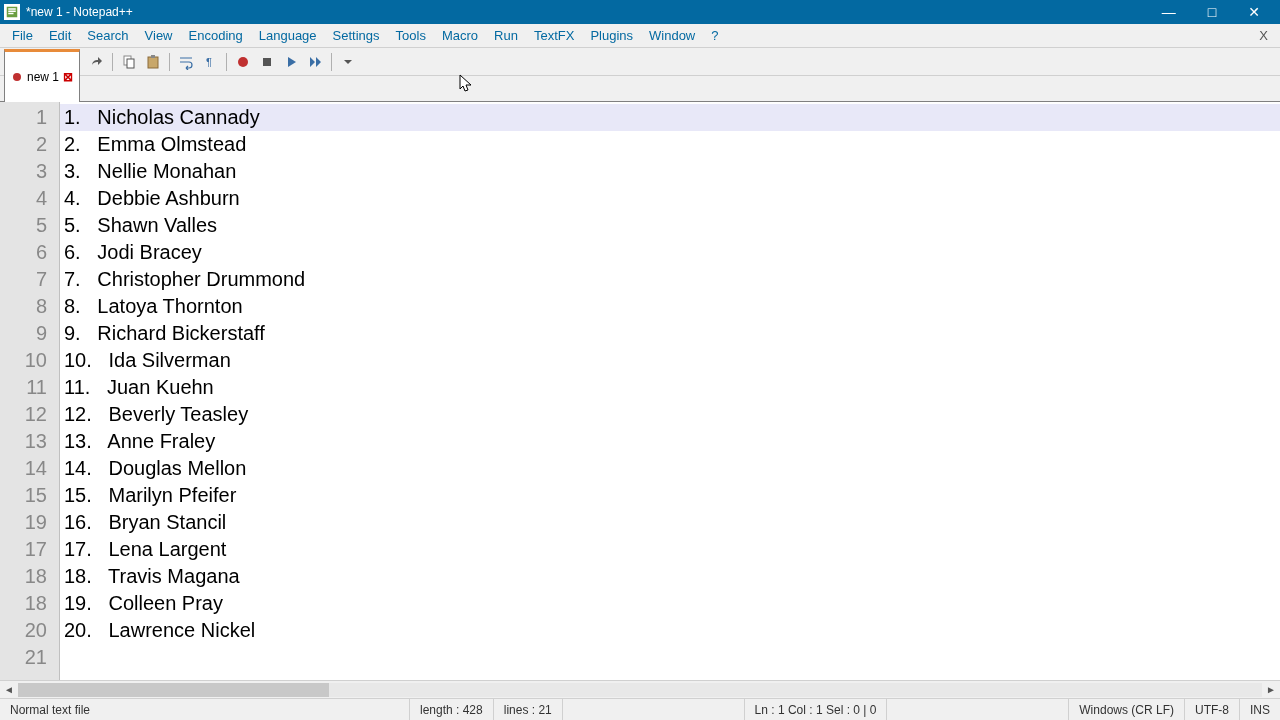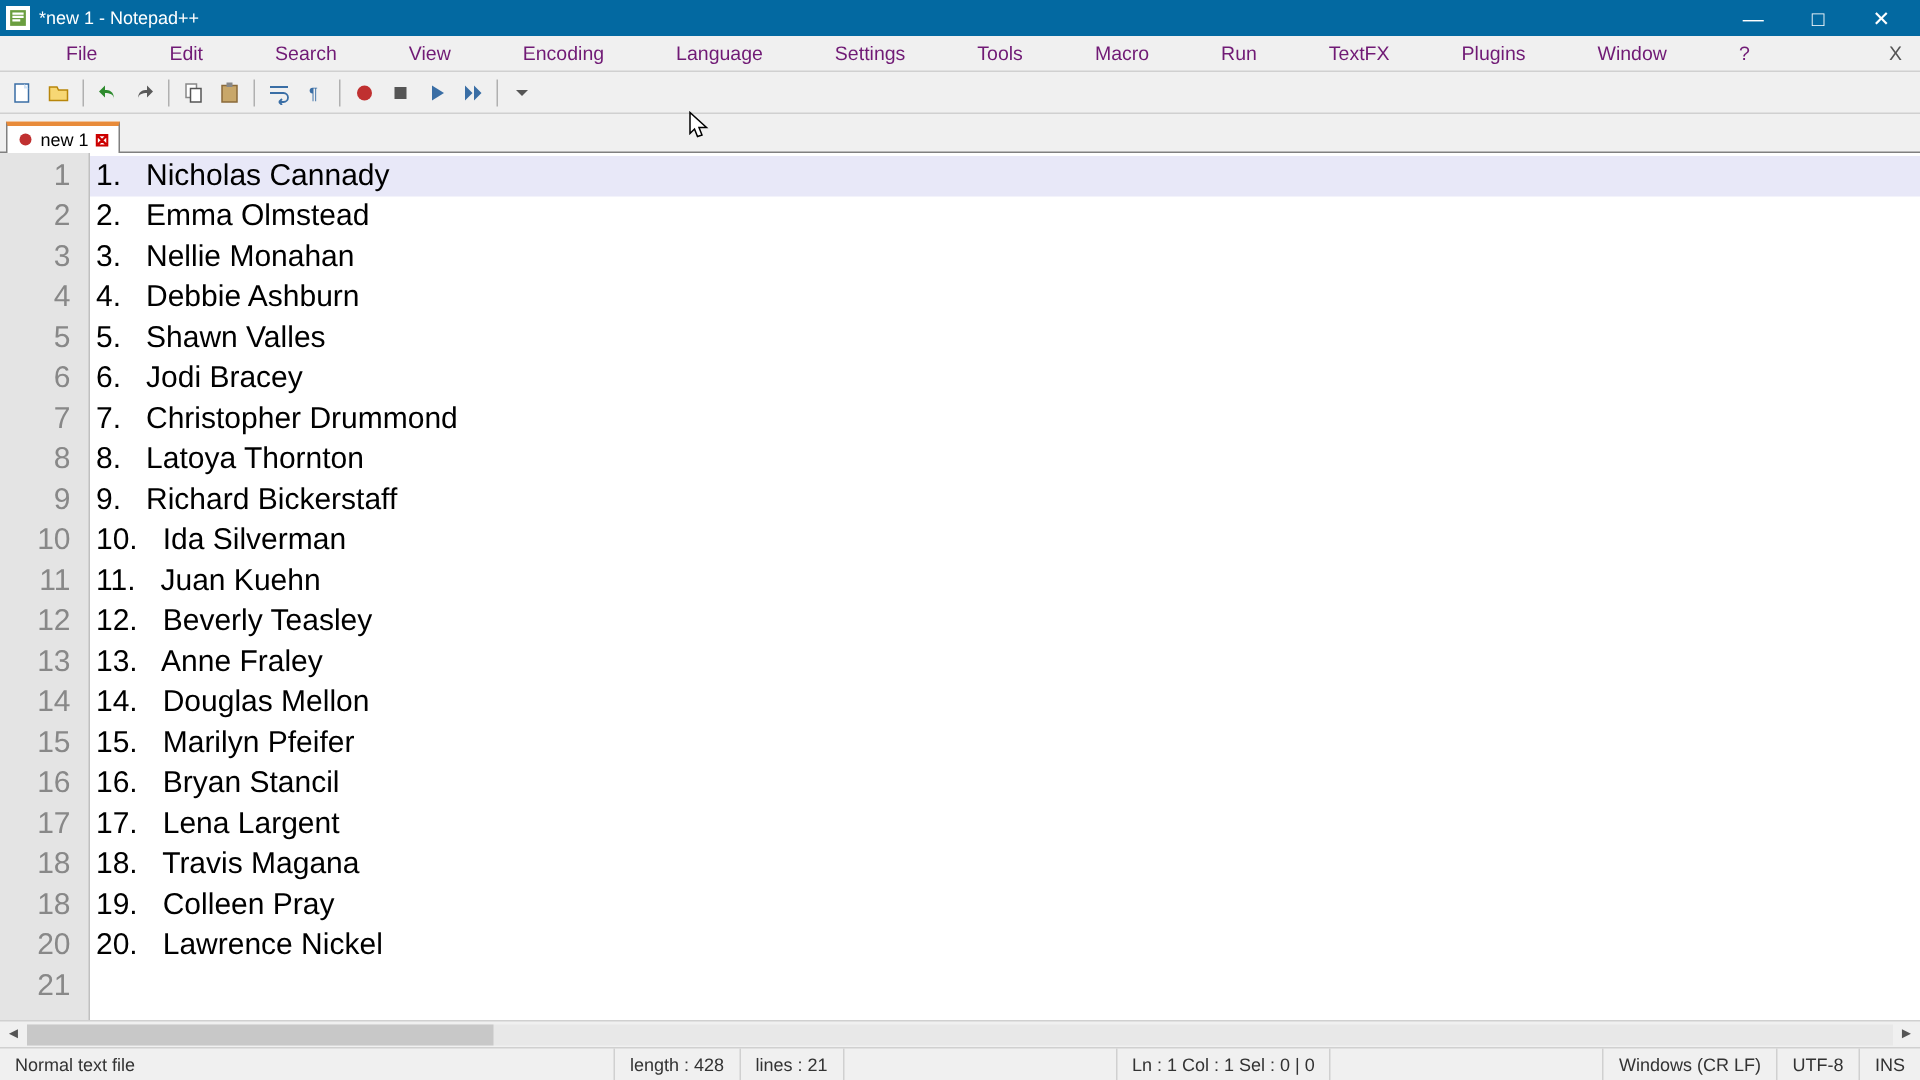--- a/index.html
+++ b/index.html
@@ -6,30 +6,30 @@
 body { background: #fff; width: 1280px; height: 720px; overflow: hidden; display: flex; flex-direction: column; }
 
 .titlebar { background: #0369a1; height: 24px; display: flex; align-items: center; padding: 0 4px; }
 .titlebar .icon { width: 16px; height: 16px; background: #fff; margin-right: 6px; display: inline-flex; align-items: center; justify-content: center; }
 .titlebar .icon svg { width: 12px; height: 12px; }
 .titlebar .title { color: #fff; font-size: 12px; flex: 1; }
 .titlebar .winctrl { display: flex; gap: 16px; margin-right: 8px; }
 .titlebar .winctrl span { color: #fff; font-size: 14px; cursor: pointer; padding: 0 8px; display: inline-flex; align-items: center; }
 
 .menubar { background: #f0f0f0; height: 24px; display: flex; align-items: center; padding: 0 4px; border-bottom: 1px solid #d0d0d0; }
-.menubar .item { padding: 2px 8px; font-size: 13px; color: #701a75; cursor: pointer; margin-left: 32px; }
+.menubar .item { padding: 2px 8px; font-size: 13px; color: #0369a1; cursor: pointer; }
 .menubar .closefile { margin-left: auto; padding: 0 8px; color: #555; cursor: pointer; font-size: 13px; }
 
 .toolbar { background: #f0f0f0; height: 28px; display: flex; align-items: center; padding: 0 4px; gap: 2px; border-bottom: 1px solid #d0d0d0; }
 .toolbar .btn { width: 22px; height: 22px; display: inline-flex; align-items: center; justify-content: center; border: 1px solid transparent; cursor: pointer; }
 .toolbar .sep { width: 1px; height: 18px; background: #b0b0b0; margin: 0 3px; }
 .toolbar svg { width: 16px; height: 16px; }
 
 .tabbar { background: #f0f0f0; height: 26px; display: flex; align-items: flex-end; padding: 0 4px; border-bottom: 1px solid #808080; }
-.tab { background: #fff; border: 1px solid #808080; border-bottom: none; padding: 2px 6px; font-size: 12px; display: flex; align-items: center; gap: 4px; border-top: 3px solid #e88b3a; position: relative; top: 1px; }
+.tab { background: #fff; border: 1px solid #808080; border-bottom: none; padding: 18px 6px; font-size: 12px; display: flex; align-items: center; gap: 4px; border-top: 3px solid #e88b3a; position: relative; top: 1px; }
 .tab .dot { width: 12px; height: 12px; }
 .tab .close { color: #c00; cursor: pointer; font-weight: bold; font-size: 12px; }
 
 .editor-wrap { flex: 1; display: flex; flex-direction: column; overflow: hidden; }
 .editor { flex: 1; display: flex; overflow: hidden; background: #fff; }
 .gutter { width: 60px; background: #e4e4e4; border-right: 1px solid #c0c0c0; font-family: "Courier New", monospace; font-size: 20px; color: #888; text-align: right; padding-right: 12px; padding-top: 2px; }
 .gutter div { height: 27px; line-height: 27px; }
 .content { flex: 1; font-family: "Courier New", monospace; font-size: 20px; color: #000; padding-top: 2px; white-space: pre; }
 .content .line { height: 27px; line-height: 27px; padding-left: 4px; }
 .content .line.active { background: #e8e8f8; }
@@ -179,21 +179,21 @@
         <div>6</div>
         <div>7</div>
         <div>8</div>
         <div>9</div>
         <div>10</div>
         <div>11</div>
         <div>12</div>
         <div>13</div>
         <div>14</div>
         <div>15</div>
-        <div>16</div>
+        <div>19</div>
         <div>17</div>
         <div>18</div>
         <div>18</div>
         <div>20</div>
         <div>21</div>
       </div>
     <div class="content" id="content"><div class="line active">1.   Nicholas Cannady</div><div class="line">2.   Emma Olmstead</div><div class="line">3.   Nellie Monahan</div><div class="line">4.   Debbie Ashburn</div><div class="line">5.   Shawn Valles</div><div class="line">6.   Jodi Bracey</div><div class="line">7.   Christopher Drummond</div><div class="line">8.   Latoya Thornton</div><div class="line">9.   Richard Bickerstaff</div><div class="line">10.   Ida Silverman</div><div class="line">11.   Juan Kuehn</div><div class="line">12.   Beverly Teasley</div><div class="line">13.   Anne Fraley</div><div class="line">14.   Douglas Mellon</div><div class="line">15.   Marilyn Pfeifer</div><div class="line">16.   Bryan Stancil</div><div class="line">17.   Lena Largent</div><div class="line">18.   Travis Magana</div><div class="line">19.   Colleen Pray</div><div class="line">20.   Lawrence Nickel</div><div class="line"></div></div>
   </div>
   <div class="hscroll">
     <span class="arrow">◄</span>

